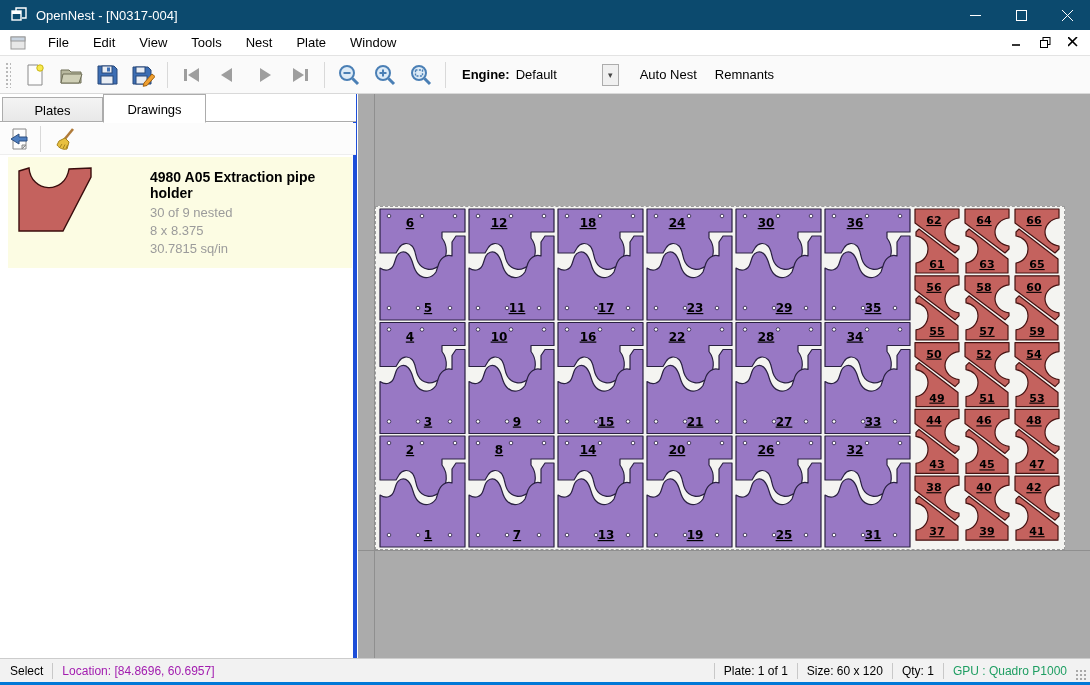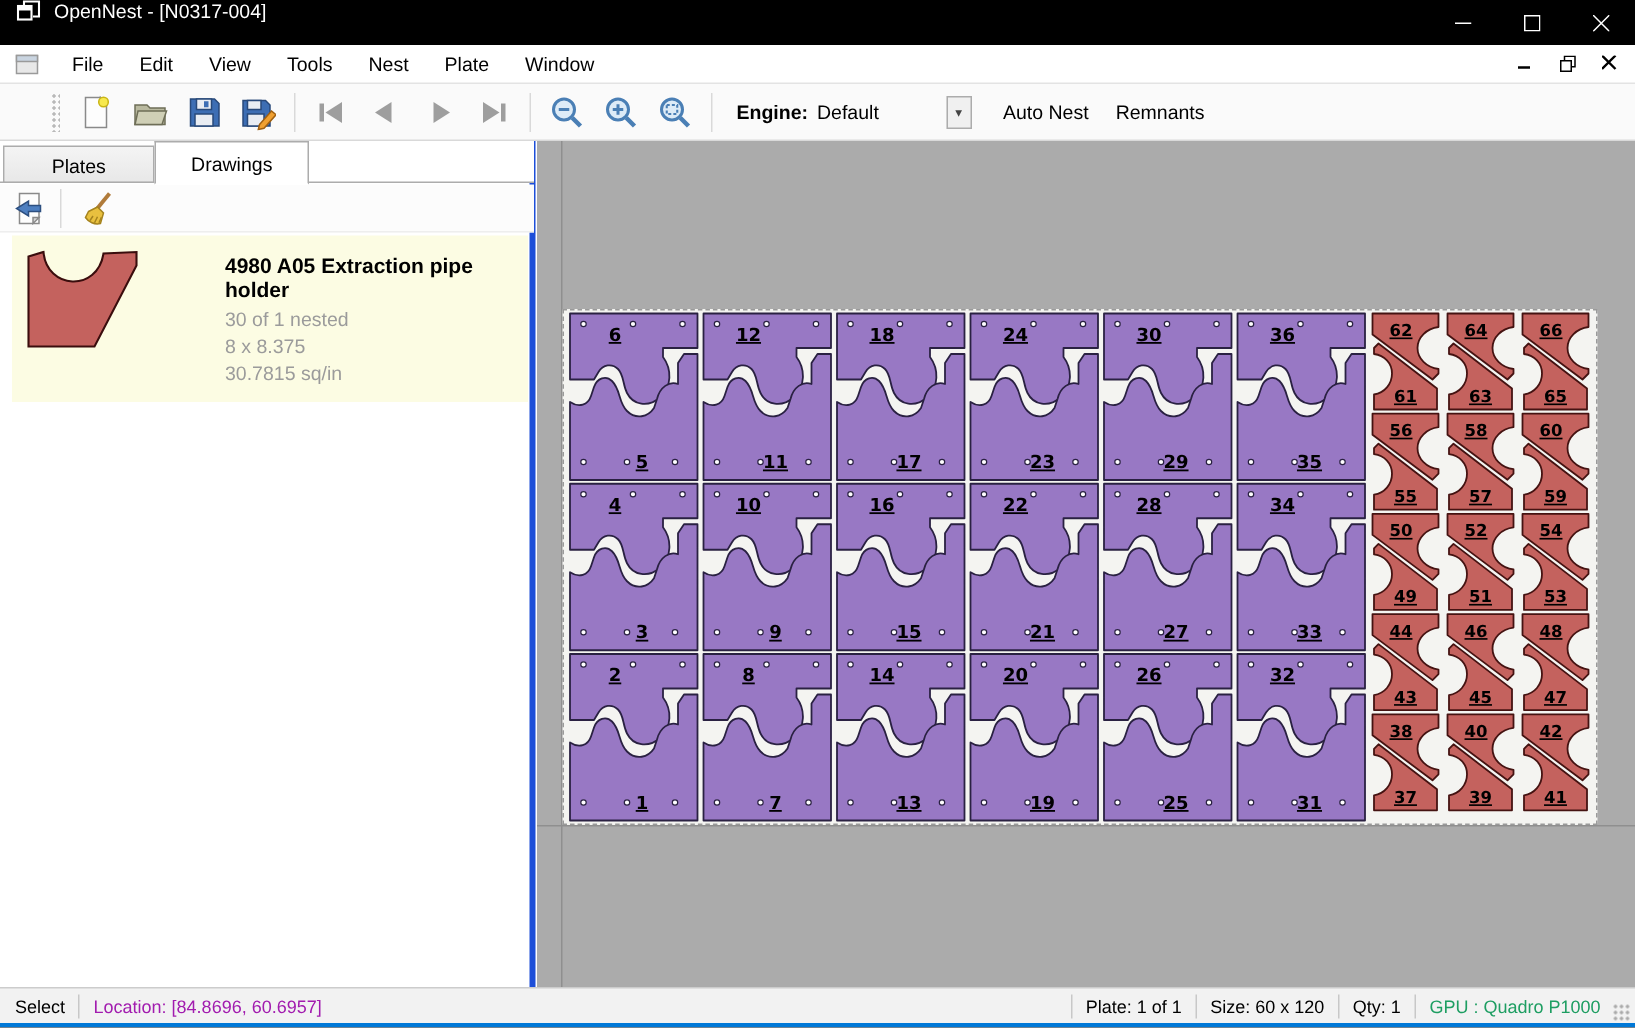--- a/index.html
+++ b/index.html
@@ -5,39 +5,39 @@
   * { margin:0; padding:0; box-sizing:border-box; }
   html,body { background:#444; }
   body { font-family:"Liberation Sans", sans-serif; }
   #window {
     position:relative; width:1090px; height:685px; background:#fff;
     overflow:hidden; font-size:13px; color:#000;
   }
   
   #titlebar {
     position:absolute; left:0; top:0; width:1090px; height:30px;
-    background:#000000; color:#fff; display:flex; 
+    background:#0c4a6e; color:#fff; display:flex; align-items:center;
   }
   #titlebar .app-icon { margin:0 9px 0 11px; display:flex; }
   #titlebar .title { font-size:13px; }
   #titlebar .win-controls { position:absolute; right:0; top:0; height:30px; display:flex; }
   .win-btn { width:46px; height:30px; display:flex; align-items:center; justify-content:center; }
   
   #menubar {
     position:absolute; left:0; top:30px; width:1090px; height:26px; background:#fff;
     display:flex; align-items:center; border-bottom:1px solid #E3E3E3;
   }
   #menubar .mdi-icon { margin:0 10px 0 10px; display:flex; }
   .menu-item { padding:4px 12px; color:#000; }
   #mdi-controls { position:absolute; right:6px; top:2px; display:flex; gap:6px; }
   .mdi-btn { width:22px; height:20px; display:flex; align-items:center; justify-content:center; }
   
   #toolbar {
     position:absolute; left:0; top:56px; width:1090px; height:38px; background:#FAFAFA;
-    display:flex; align-items:center; border-bottom:1px solid #D9D9D9;padding-left:29px;
+    display:flex; align-items:center; border-bottom:1px solid #D9D9D9;
   }
   .grip { width:6px; height:26px; margin:0 6px 0 5px;
     background-image:radial-gradient(#B9B9B9 1px, transparent 1.2px);
     background-size:4px 4px; }
   .tbtn { width:36px; height:30px; display:flex; align-items:center; justify-content:center; border-radius:2px; }
   .tsep { width:1px; height:26px; background:#D9D9D9; margin:0 6px; }
   .engine-label { font-weight:bold; margin:0 6px 0 10px; }
   .engine-value { width:86px; }
   .combo-btn { width:17px; height:22px; border:1px solid #ACACAC; background:#F0F0F0;
     display:flex; align-items:center; justify-content:center; font-size:9px; color:#444; margin-right:12px;}
@@ -258,21 +258,21 @@
     </div>
     <div id="drawing-list">
       <div class="drawing-item">
         <div class="thumb">
           <svg width="76" height="66" viewBox="0 0 76 66">
               <path d="M1,4 L11,1 C13,26 47,28 51,2 L73,1 L73,10 L45,64 L1,64 Z" fill="#C4625E" stroke="#3A0D0D" stroke-width="1.4"></path>
             </svg>
         </div>
         <div class="d-info">
           <div class="d-title">4980 A05 Extraction pipe holder</div>
-          <div class="d-line">30 of 1 nested</div>
+          <div class="d-line">30 of 9 nested</div>
           <div class="d-line">8 x 8.375</div>
           <div class="d-line">30.7815 sq/in</div>
         </div>
       </div>
     </div>
   </div>
 
   <div id="canvas">
     <div id="guide-v"></div>
     <div id="guide-h"></div>

